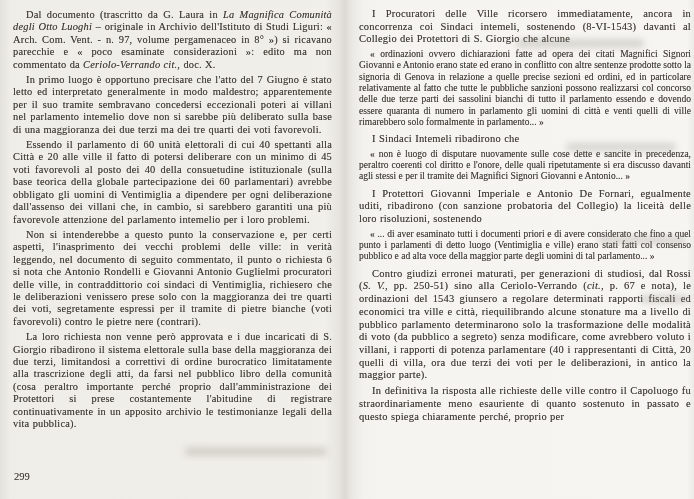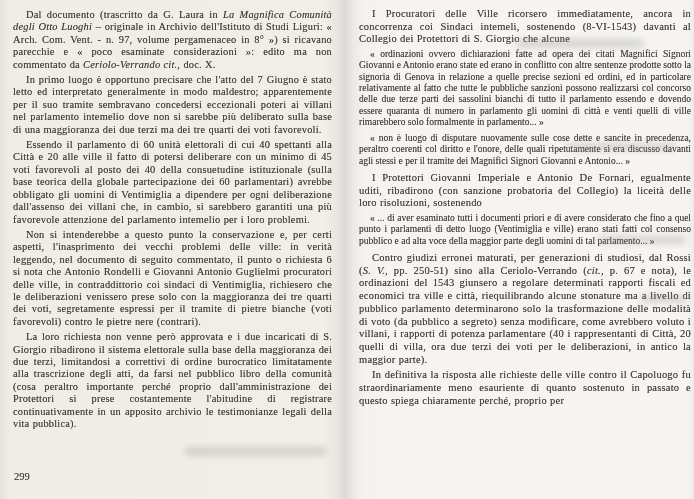--- a/index.html
+++ b/index.html
@@ -83,20 +83,21 @@
     <p><span>Dal documento (trascritto da G. Laura in </span><span class="it">La Magnifica Comunità degli Otto Luoghi</span><span> – originale in Archivio dell'Istituto di Studi Liguri: « Arch. Com. Vent. - n. 97, volume pergamenaceo in 8° ») si ricavano parecchie e « poco esaminate considerazioni »: edito ma non commentato da </span><span class="it">Ceriolo-Verrando cit.</span><span>, doc. X.</span></p>
     <p>In primo luogo è opportuno precisare che l'atto del 7 Giugno è stato letto ed interpretato generalmente in modo maldestro; apparentemente per il suo tramite sembravano concedersi eccezionali poteri ai villani nel parlamento intemelio dove non si sarebbe più deliberato sulla base di una maggioranza dei due terzi ma dei tre quarti dei voti favorevoli.</p>
     <p>Essendo il parlamento di 60 unità elettorali di cui 40 spettanti alla Città e 20 alle ville il fatto di potersi deliberare con un minimo di 45 voti favorevoli al posto dei 40 della consuetudine istituzionale (sulla base teorica della globale partecipazione dei 60 parlamentari) avrebbe obbligato gli uomini di Ventimiglia a dipendere per ogni deliberazione dall'assenso dei villani che, in cambio, si sarebbero garantiti una più favorevole attenzione del parlamento intemelio per i loro problemi.</p>
     <p>Non si intenderebbe a questo punto la conservazione e, per certi aspetti, l'inasprimento dei vecchi problemi delle ville: in verità leggendo, nel documento di seguito commentato, il punto o richiesta 6 si nota che Antonio Rondelli e Giovanni Antonio Guglielmi procuratori delle ville, in contraddittorio coi sindaci di Ventimiglia, richiesero che le deliberazioni venissero prese solo con la maggioranza dei tre quarti dei voti, segretamente espressi per il tramite di pietre bianche (voti favorevoli) contro le pietre nere (contrari).</p>
     <p>La loro richiesta non venne però approvata e i due incaricati di S. Giorgio ribadirono il sistema elettorale sulla base della maggioranza dei due terzi, limitandosi a correttivi di ordine burocratico limitatamente alla trascrizione degli atti, da farsi nel pubblico libro della comunità (cosa peraltro importante perché proprio dall'amministrazione dei Protettori si prese costantemente l'abitudine di registrare continuativamente in un apposito archivio le testimonianze legali della vita pubblica).</p>
   </div>
 
   <div class="page page--right">
     <p>I Procuratori delle Ville ricorsero immediatamente, ancora in concorrenza coi Sindaci intemeli, sostenendo (8-VI-1543) davanti al Collegio dei Protettori di S. Giorgio che alcune</p>
     <blockquote>« ordinazioni ovvero dichiarazioni fatte ad opera dei citati Magnifici Signori Giovanni e Antonio erano state ed erano in conflitto con altre sentenze prodotte sotto la signoria di Genova in relazione a quelle precise sezioni ed ordini, ed in particolare relativamente al fatto che tutte le pubbliche sanzioni possono realizzarsi col concorso delle due terze parti dei sassolini bianchi di tutto il parlamento essendo e dovendo essere quaranta di numero in parlamento gli uomini di città e venti quelli di ville rimarebbero solo formalmente in parlamento... »</blockquote>
+    <p>I Sindaci Intemeli ribadirono che</p>
     <blockquote>« non è luogo di disputare nuovamente sulle cose dette e sancite in precedenza, peraltro coerenti col diritto e l'onore, delle quali ripetutamente si era discusso davanti agli stessi e per il tramite dei Magnifici Signori Giovanni e Antonio... »</blockquote>
     <p>I Protettori Giovanni Imperiale e Antonio De Fornari, egualmente uditi, ribadirono (con sanzione probatoria del Collegio) la liceità delle loro risoluzioni, sostenendo</p>
     <blockquote>« ... di aver esaminato tutti i documenti priori e di avere considerato che fino a quel punto i parlamenti di detto luogo (Ventimiglia e ville) erano stati fatti col consenso pubblico e ad alta voce della maggior parte degli uomini di tal parlamento... »</blockquote>
     <p><span>Contro giudizi erronei maturati, per generazioni di studiosi, dal Rossi (</span><span class="it">S. V.</span><span>, pp. 250-51) sino alla Ceriolo-Verrando (</span><span class="it">cit.</span><span>, p. 67 e nota), le ordinazioni del 1543 giunsero a regolare determinati rapporti fiscali ed economici tra ville e città, riequilibrando alcune stonature ma a livello di pubblico parlamento determinarono solo la trasformazione delle modalità di voto (da pubblico a segreto) senza modificare, come avrebbero voluto i villani, i rapporti di potenza parlamentare (40 i rappresentanti di Città, 20 quelli di villa, ora due terzi dei voti per le deliberazioni, in antico la maggior parte).</span></p>
     <p>In definitiva la risposta alle richieste delle ville contro il Capoluogo fu straordinariamente meno esauriente di quanto sostenuto in passato e questo spiega chiaramente perché, proprio per</p>
   </div>
 
   <div class="pagenum pagenum--left">299</div>
   <div class="pagenum pagenum--right">207</div>
 

